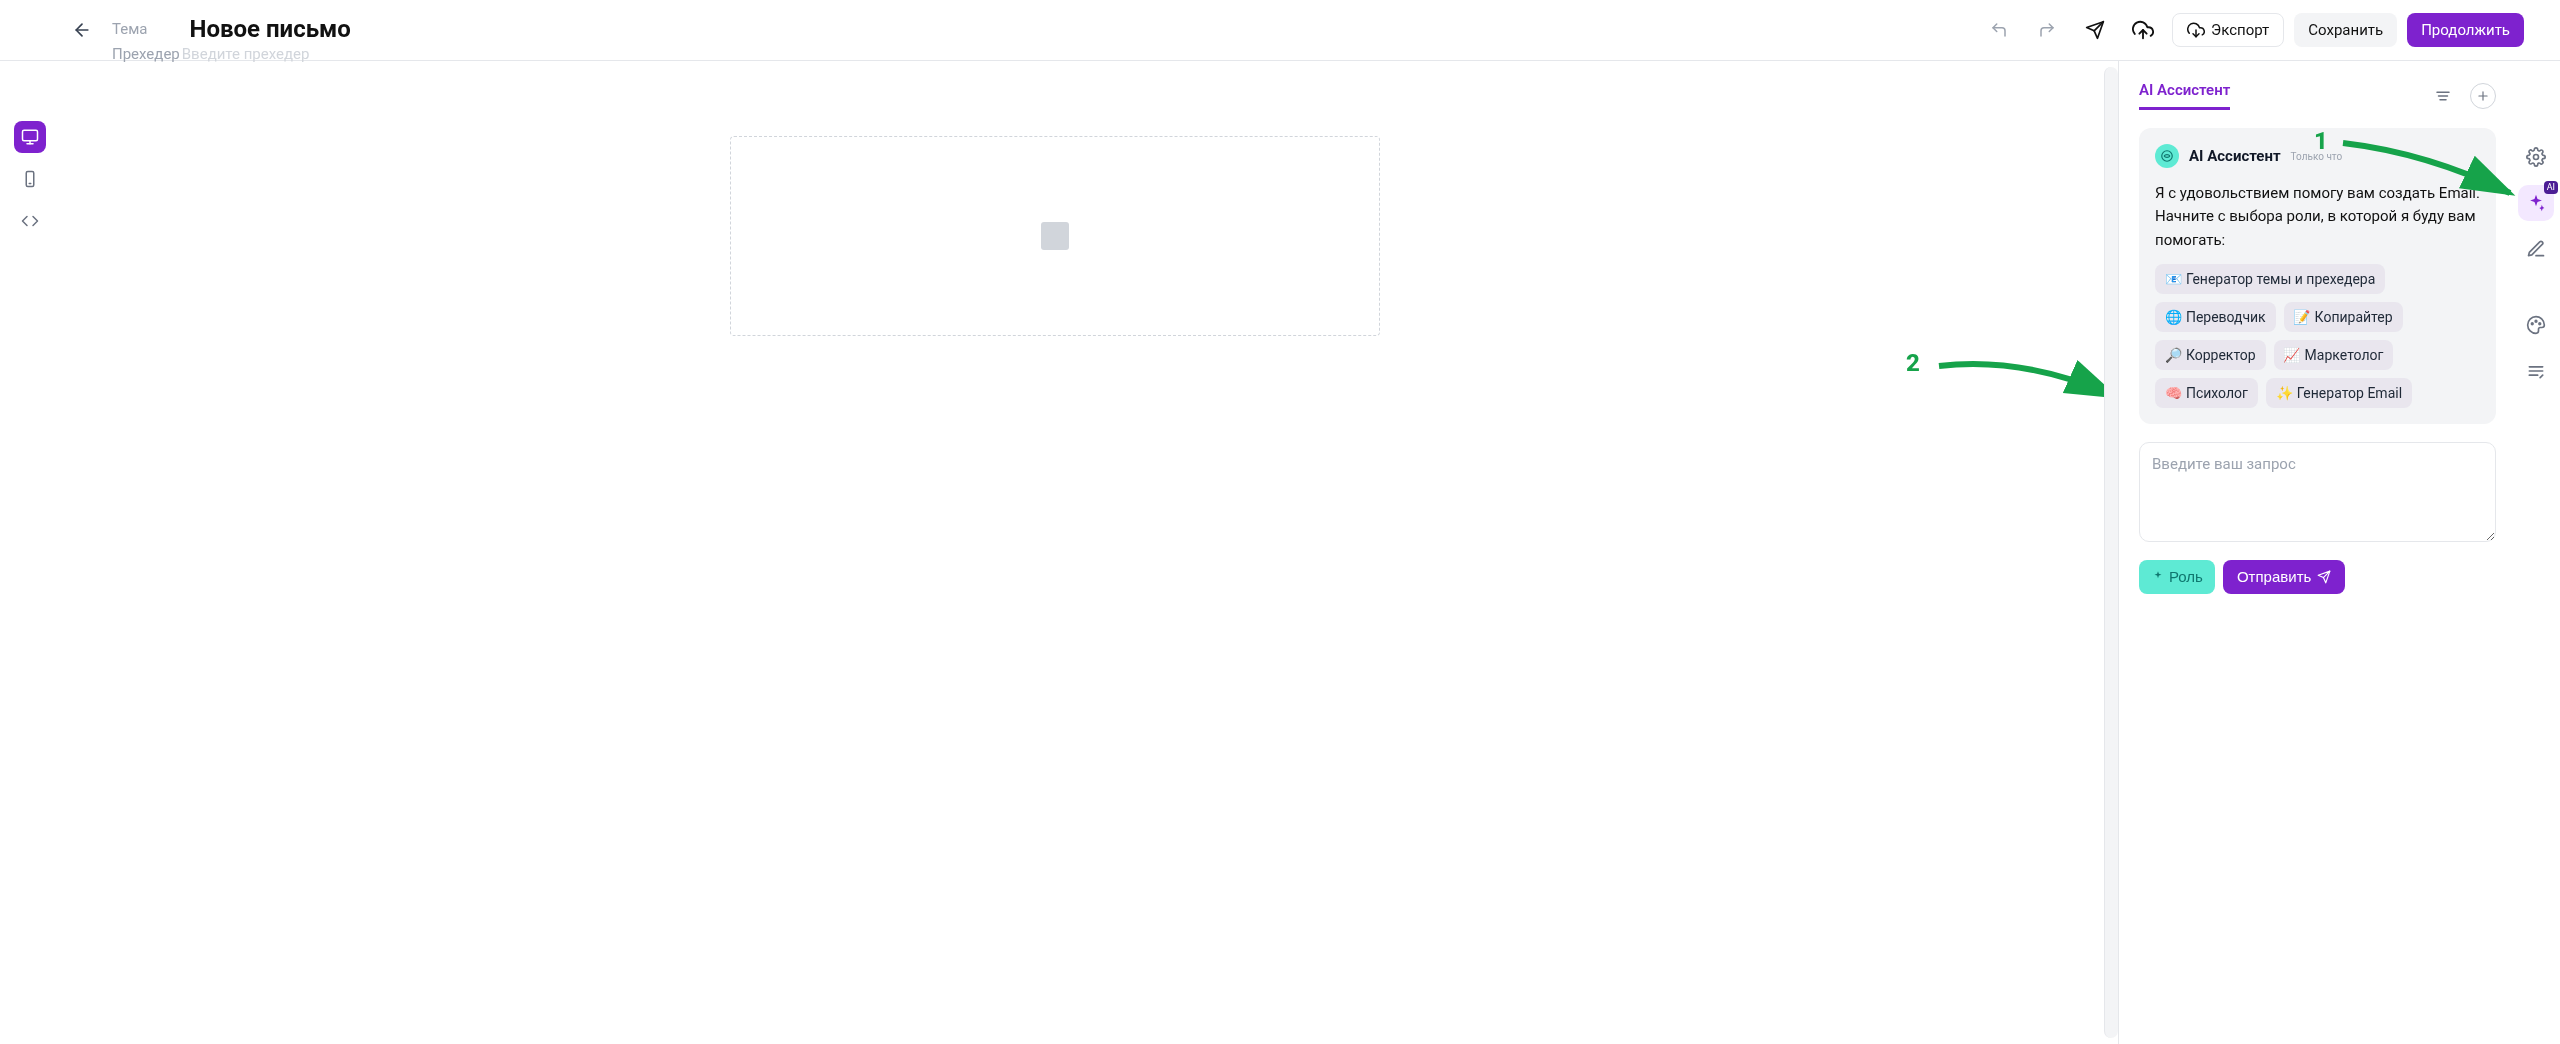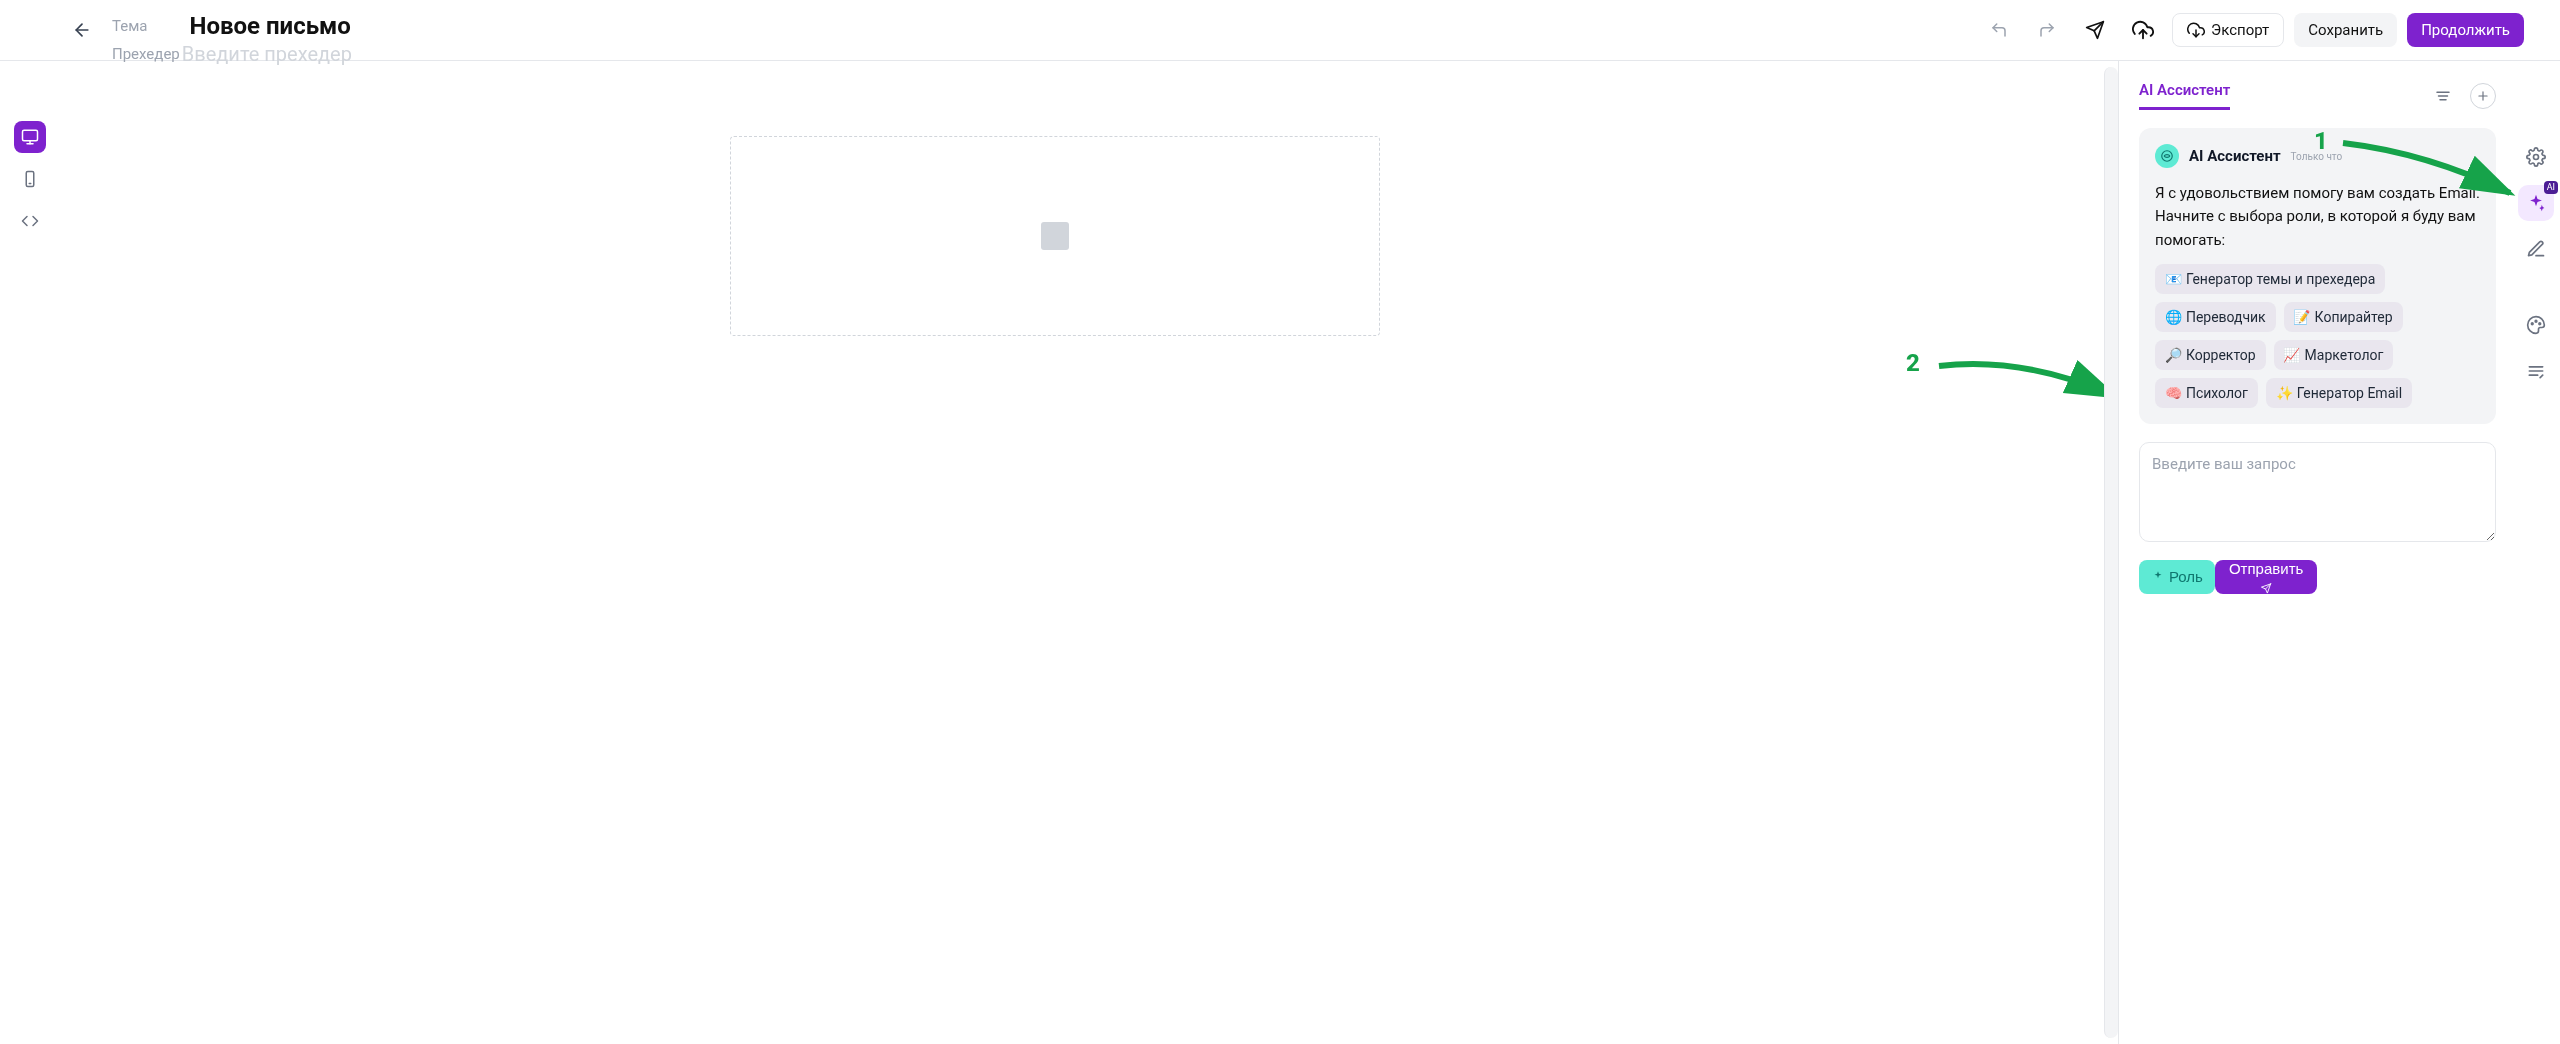--- a/index.html
+++ b/index.html
@@ -21,21 +21,21 @@
   body{margin:0;font-family:-apple-system,BlinkMacSystemFont,"Segoe UI",Roboto,Helvetica,Arial,sans-serif;color:#111827;background:#fff;}
   
   .header{height:61px;border-bottom:1px solid var(--gray-200);display:flex;align-items:center;padding:0 36px 0 70px;gap:18px;}
   .back-btn{width:24px;height:24px;display:flex;align-items:center;justify-content:center;color:var(--gray-700);cursor:pointer;}
   .title-block{display:flex;flex-direction:column;gap:2px;flex:1;}
   .title-row{display:flex;align-items:center;gap:42px;margin-top:17px;}
   .title-label{font-size:15px;color:var(--gray-400);}
   .title-input{font-size:24px;font-weight:700;color:#111;}
   .pre-row{display:flex;align-items:center;gap:2px;}
   .pre-label{font-size:15px;color:var(--gray-400);}
-  .pre-input{font-size:20px;color:var(--gray-300);}
+  .pre-input{font-size:15px;color:var(--gray-300);}
   .header-actions{display:flex;align-items:center;gap:10px;}
   .icon-btn{width:38px;height:38px;border-radius:8px;display:flex;align-items:center;justify-content:center;color:var(--gray-400);cursor:pointer;}
   .icon-btn.dark{color:#111;}
   .pill-btn{height:34px;padding:8px 14px;border-radius:8px;display:inline-flex;align-items:center;gap:6px;font-size:15px;cursor:pointer;border:1px solid var(--gray-200);background:#fff;color:#111;}
   .pill-btn.muted{background:var(--gray-100);border:none;}
   .pill-btn.primary{background:var(--purple-700);color:#fff;border:none;}
   
   .layout{display:flex;height:calc(100vh - 61px);}
   .left-rail{width:60px;display:flex;flex-direction:column;align-items:center;gap:10px;padding-top:60px;}
   .rail-btn{width:32px;height:32px;border-radius:8px;display:flex;align-items:center;justify-content:center;color:var(--gray-500);cursor:pointer;}
@@ -57,23 +57,23 @@
   .ai-card{background:var(--gray-100);border-radius:12px;padding:16px;}
   .ai-card-head{display:flex;align-items:center;gap:10px;margin-bottom:14px;}
   .ai-av{width:24px;height:24px;border-radius:50%;background:var(--teal-300);display:flex;align-items:center;justify-content:center;}
   .ai-name{font-size:15px;font-weight:700;}
   .ai-time{font-size:10px;color:var(--gray-400);}
   .ai-msg{font-size:15px;line-height:1.55;color:#111;margin-bottom:12px;}
   .chips{display:flex;flex-wrap:wrap;gap:8px;align-items:flex-end;}
   .chip{background:#e9e6ee;border-radius:8px;padding:7px 10px;font-size:14px;color:#1f2937;cursor:pointer;white-space:nowrap;}
   .ai-input{width:100%;height:100px;border:1px solid var(--gray-200);border-radius:10px;padding:12px;font-size:15px;font-family:inherit;color:#111;resize:vertical;}
   .ai-input::placeholder{color:var(--gray-400);}
-  .ai-footer{display:flex;}
+  .ai-footer{display:flex;gap:8px;}
   .role-btn{background:var(--teal-300);color:#0f766e;border:none;height:34px;padding:0 12px;border-radius:8px;font-size:15px;display:inline-flex;align-items:center;gap:4px;cursor:pointer;}
-  .send-btn{background:var(--purple-700);color:#fff;border:none;height:34px;padding:0 14px;border-radius:8px;font-size:15px;display:inline-flex;align-items:center;gap:6px;cursor:pointer;flex-direction:column;}
+  .send-btn{background:var(--purple-700);color:#fff;border:none;height:34px;padding:0 14px;border-radius:8px;font-size:15px;display:inline-flex;align-items:center;gap:6px;cursor:pointer;}
   
   .right-rail{width:48px;display:flex;flex-direction:column;align-items:center;gap:10px;padding-top:78px;}
   .right-rail .rbtn{width:36px;height:36px;border-radius:10px;display:flex;align-items:center;justify-content:center;color:var(--gray-500);cursor:pointer;position:relative;}
   .right-rail .rbtn.active{background:var(--purple-100);color:var(--purple-700);}
   .ai-badge{position:absolute;top:-4px;right:-4px;font-size:9px;line-height:1;padding:2px 3px;border-radius:4px;background:#4c1d95;color:#fff;}
   .rail-gap{height:20px;}
   
   .annotation{position:absolute;pointer-events:none;z-index:50;}
   .arrow1-num{color:var(--green-600);font-weight:800;font-size:24px;}
   .arrow2-num{color:var(--green-600);font-weight:800;font-size:24px;}

